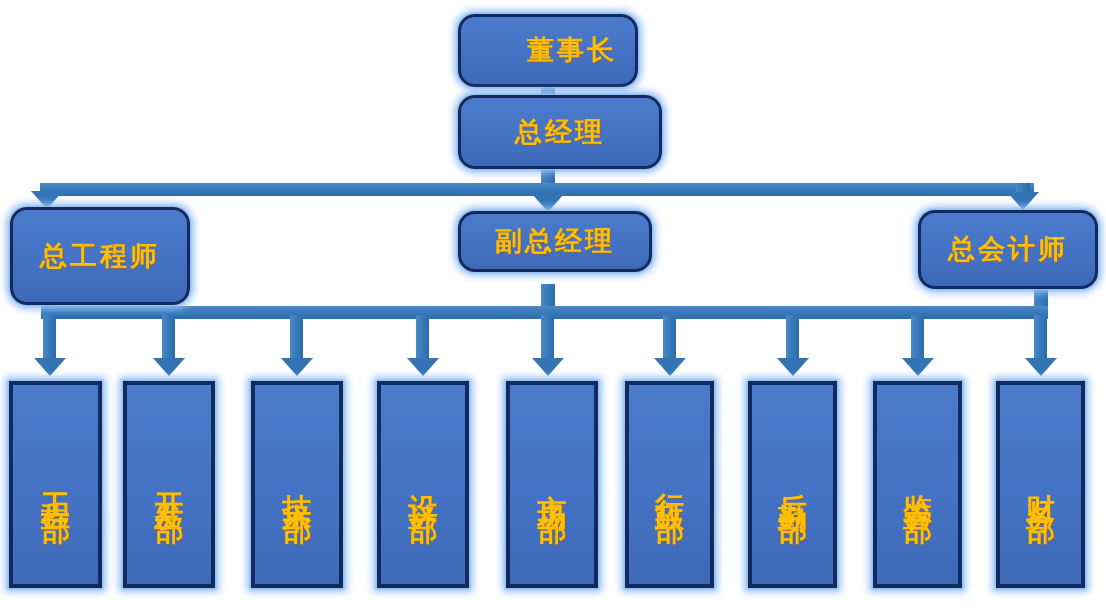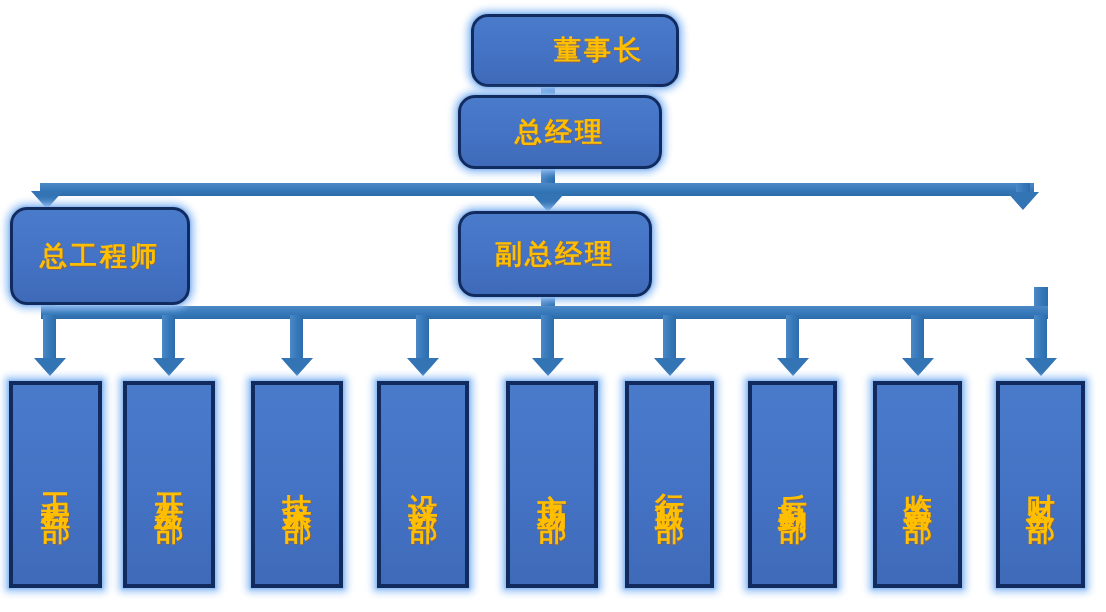--- a/index.html
+++ b/index.html
@@ -92,36 +92,39 @@
 
   <div class="conn v" style="left:786px;top:315px;width:13px;height:45px;"></div>
   <div class="ahead" style="left:777px;top:358px;"></div>
 
   <div class="conn v" style="left:911px;top:315px;width:13px;height:45px;"></div>
   <div class="ahead" style="left:902px;top:358px;"></div>
 
   <div class="conn v" style="left:1034px;top:315px;width:13px;height:45px;"></div>
   <div class="ahead" style="left:1025px;top:358px;"></div>
 
-  <div class="node round" style="left:471px;top:14px;width:208px;height:73px;padding-left:48px;">
+  <div class="node round" style="left:458px;top:14px;width:180px;height:73px;padding-left:48px;">
     <span class="label">董事长</span>
   </div>
 
   <div class="node round" style="left:458px;top:95px;width:204px;height:74px;">
     <span class="label">总经理</span>
   </div>
 
   <div class="node round" style="left:10px;top:207px;width:180px;height:98px;">
     <span class="label">总工程师</span>
   </div>
 
-  <div class="node round" style="left:458px;top:211px;width:194px;height:86px;">
+  <div class="node round" style="left:458px;top:211px;width:194px;height:61px;">
     <span class="label">副总经理</span>
   </div>
 
+  <div class="node round" style="left:918px;top:210px;width:180px;height:79px;">
+    <span class="label">总会计师</span>
+  </div>
 
   <div class="node rect dept" style="left:9px;top:381px;width:93px;height:207px;">
     <span class="label">工程部</span>
   </div>
 
   <div class="node rect dept" style="left:123px;top:381px;width:92px;height:207px;">
     <span class="label">开发部</span>
   </div>
 
   <div class="node rect dept" style="left:251px;top:381px;width:92px;height:207px;">

